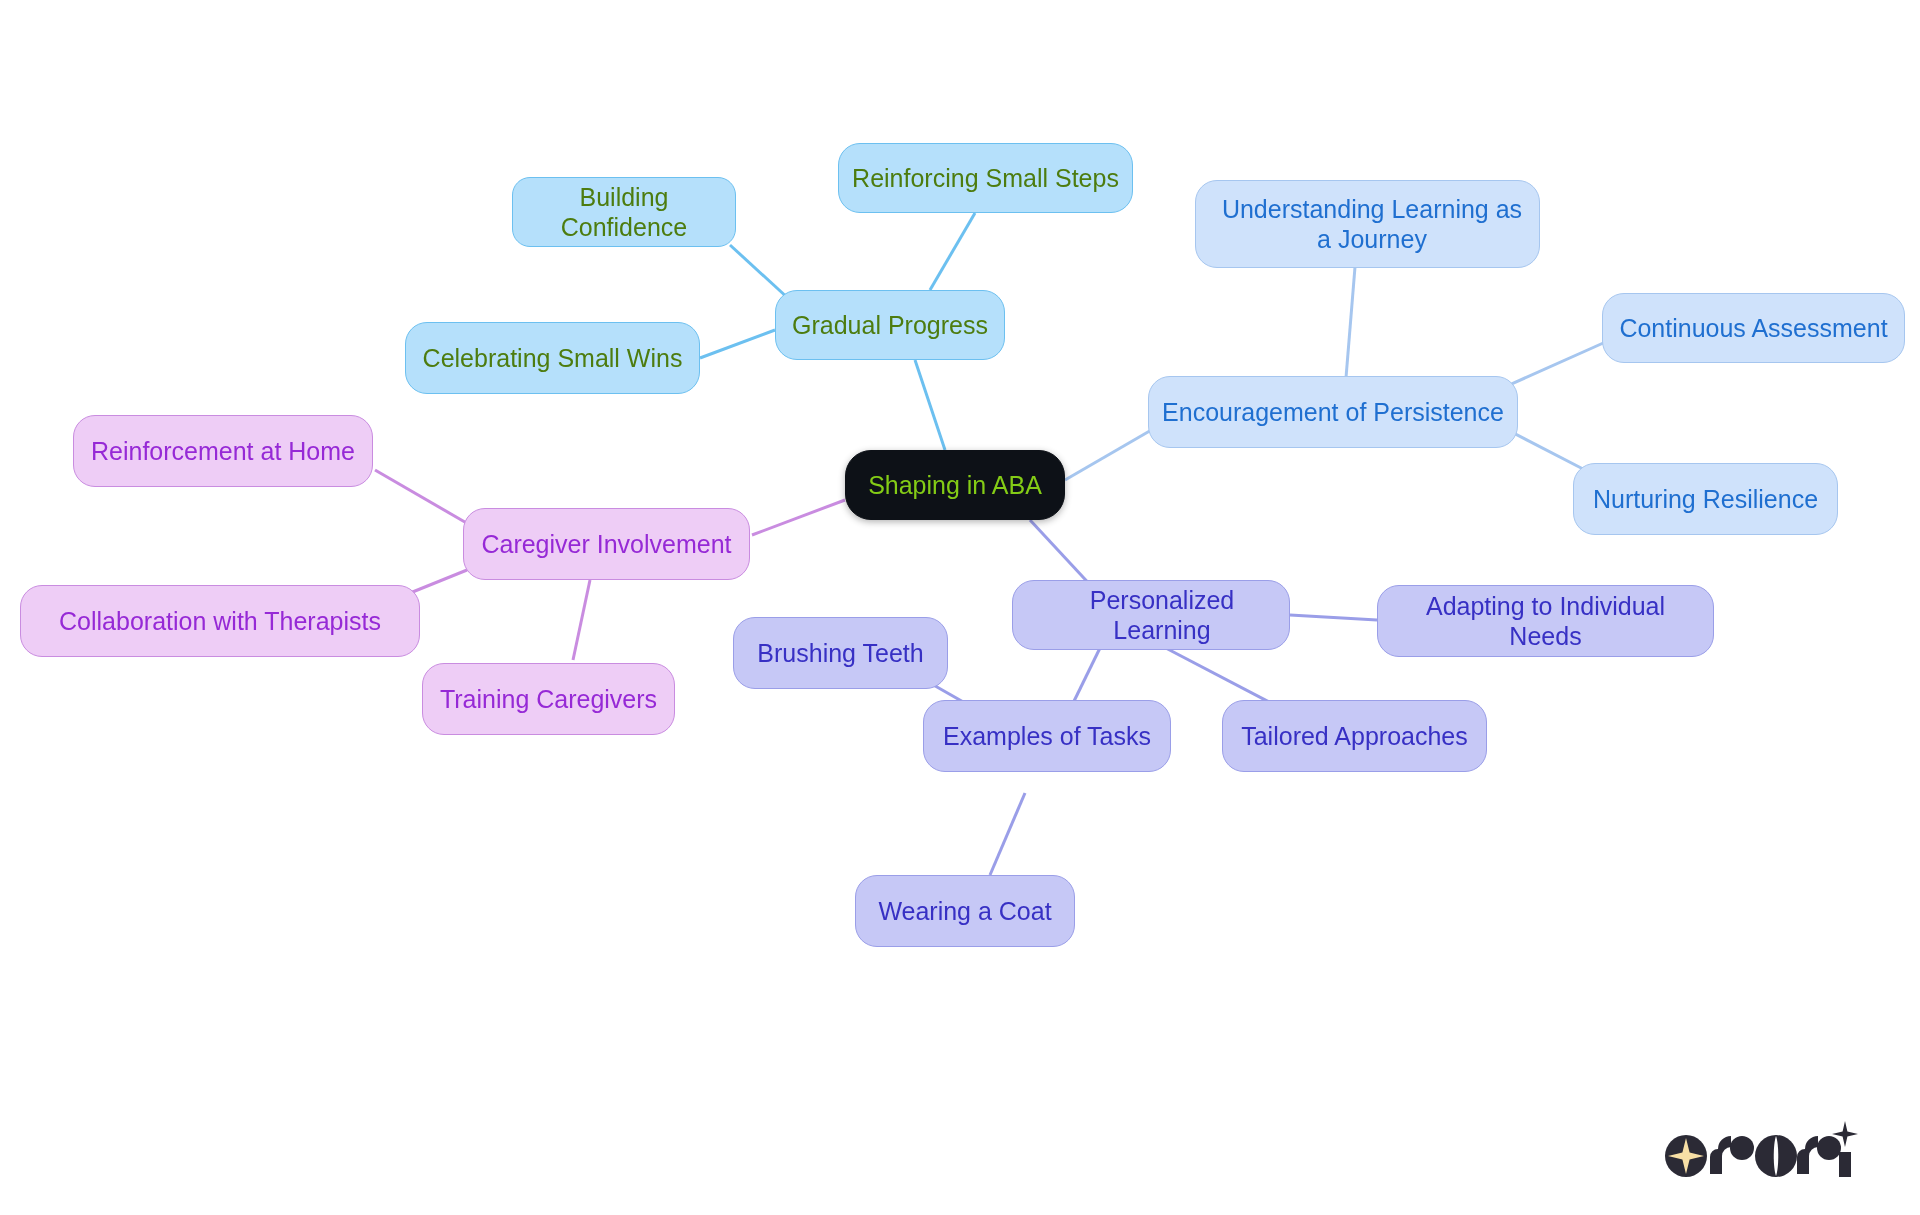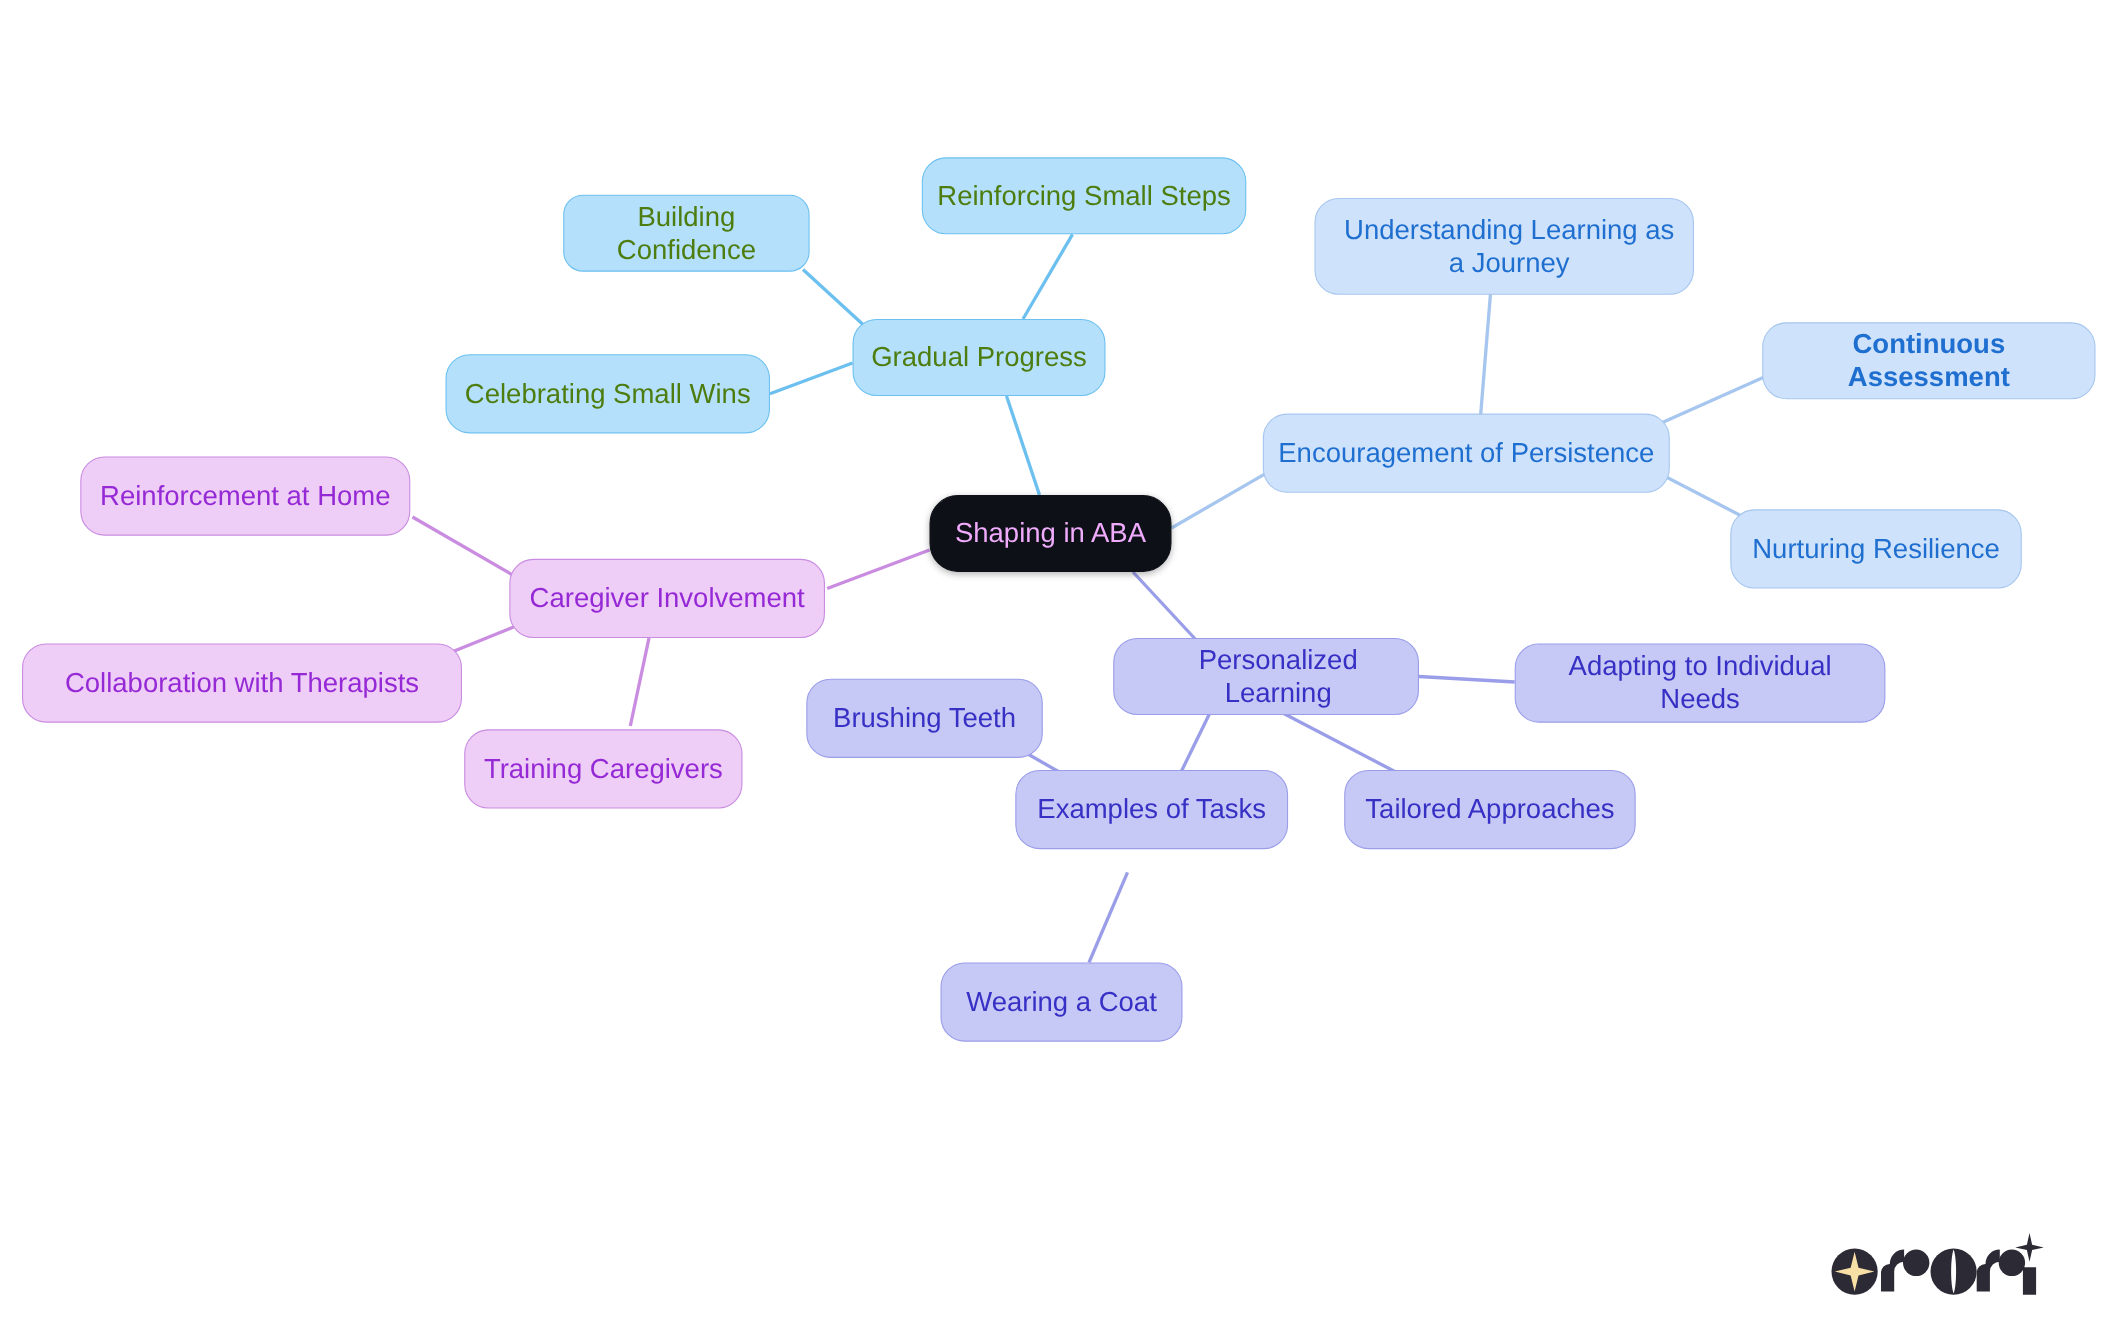--- a/index.html
+++ b/index.html
@@ -32,21 +32,21 @@
     border-radius: 22px;
     border-style: solid;
     border-width: 1.5px;
     line-height: 1.22;
     padding: 4px 10px;
     z-index: 5;
   }
   .node.root {
     background: #0d1117;
     border-color: #0d1117;
-    color: #f0abfc;
+    color: #84cc16;
     border-radius: 26px;
     font-size: 25px;
     box-shadow: 0 2px 7px rgba(0,0,0,0.30);
     z-index: 8;
   }
   
   .node.blue {
     background: #b5e0fb;
     border-color: #6cc0f0;
     color: #4d7c0f;
@@ -119,21 +119,21 @@
   <div class="node blue" style="left:838px; top:143px; width:295px; height:70px;">Reinforcing Small Steps</div>
 
   <div class="node blue" style="left:512px; top:177px; width:224px; height:70px;border-radius:18px;">Building Confidence</div>
 
   <div class="node blue" style="left:405px; top:322px; width:295px; height:72px;">Celebrating Small Wins</div>
 
   <div class="node lightblue" style="left:1148px; top:376px; width:370px; height:72px;">Encouragement of Persistence</div>
 
   <div class="node lightblue" style="left:1195px; top:180px; width:345px; height:88px;padding-left:19px;">Understanding Learning as a Journey</div>
 
-  <div class="node lightblue" style="left:1602px; top:293px; width:303px; height:70px;font-weight:bold;">Continuous Assessment</div>
+  <div class="node lightblue" style="left:1602px; top:293px; width:303px; height:70px;">Continuous Assessment</div>
 
   <div class="node lightblue" style="left:1573px; top:463px; width:265px; height:72px;">Nurturing Resilience</div>
 
   <div class="node orchid" style="left:463px; top:508px; width:287px; height:72px;">Caregiver Involvement</div>
 
   <div class="node orchid" style="left:73px; top:415px; width:300px; height:72px;">Reinforcement at Home</div>
 
   <div class="node orchid" style="left:20px; top:585px; width:400px; height:72px;">Collaboration with Therapists</div>
 
   <div class="node orchid" style="left:422px; top:663px; width:253px; height:72px;">Training Caregivers</div>

